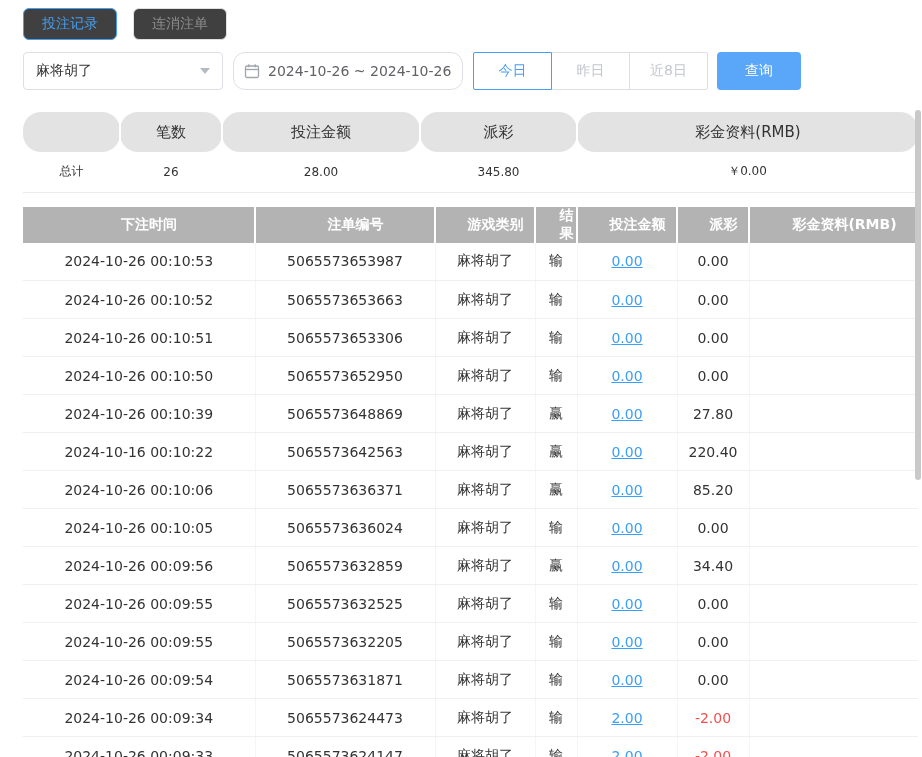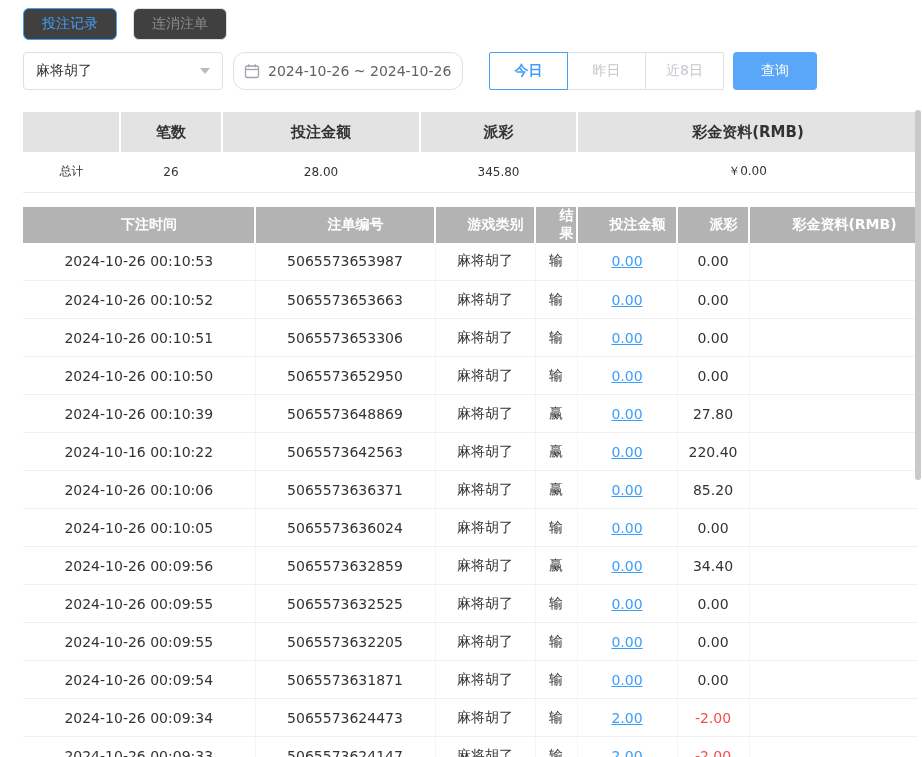--- a/index.html
+++ b/index.html
@@ -36,35 +36,35 @@
     border-radius:12px; display:flex; align-items:center; gap:8px;
     padding:0 10px; color:#606266; background:#fff; cursor:pointer;
   }
   .cal-icon { display:inline-flex; }
   .btn-group { display:flex; margin-left:10px; }
   .seg {
     width:79px; height:38px; display:flex; align-items:center; justify-content:center;
     border:1px solid #dcdfe6; background:#fff; color:#c3c7cd; font-size:14px;
     cursor:pointer; margin-left:-1px;
   }
-  .seg:first-child { margin-left:16px; border-radius:2px 0 0 2px;font-weight:bold; }
+  .seg:first-child { margin-left:0; border-radius:2px 0 0 2px; }
   .seg:last-child { border-radius:0 2px 2px 0; }
   .seg.active { color:#459ff5; border-color:#459ff5; position:relative; z-index:1; }
   .query-btn {
     margin-left:9px; width:84px; height:38px; border:none; border-radius:4px;
     background:#5aa6f8; color:#fff; font-size:14px; cursor:pointer;
     font-family:inherit;
   }
 
   
   table { border-collapse:collapse; table-layout:fixed; }
   .summary-table { width:895px; margin-bottom:14px; }
   .summary-table th {
-    background:#e3e3e3; height:40px; font-size:15px; font-weight:bold;
-    color:#333; border-right:2px solid #fff; text-align:center;
+    background:#e3e3e3; height:40px; font-size:15px; font-weight:normal;
+    color:#333; border-right:2px solid #fff; text-align:center;border-radius:18px;
   }
   .summary-table th:last-child { border-right:none; }
   .summary-table td {
     height:40px; text-align:center; background:#fff; font-size:12px;
     border-bottom:1px solid #ebebeb;
   }
 
   
   .records-table { width:895px; }
   .records-table th {

